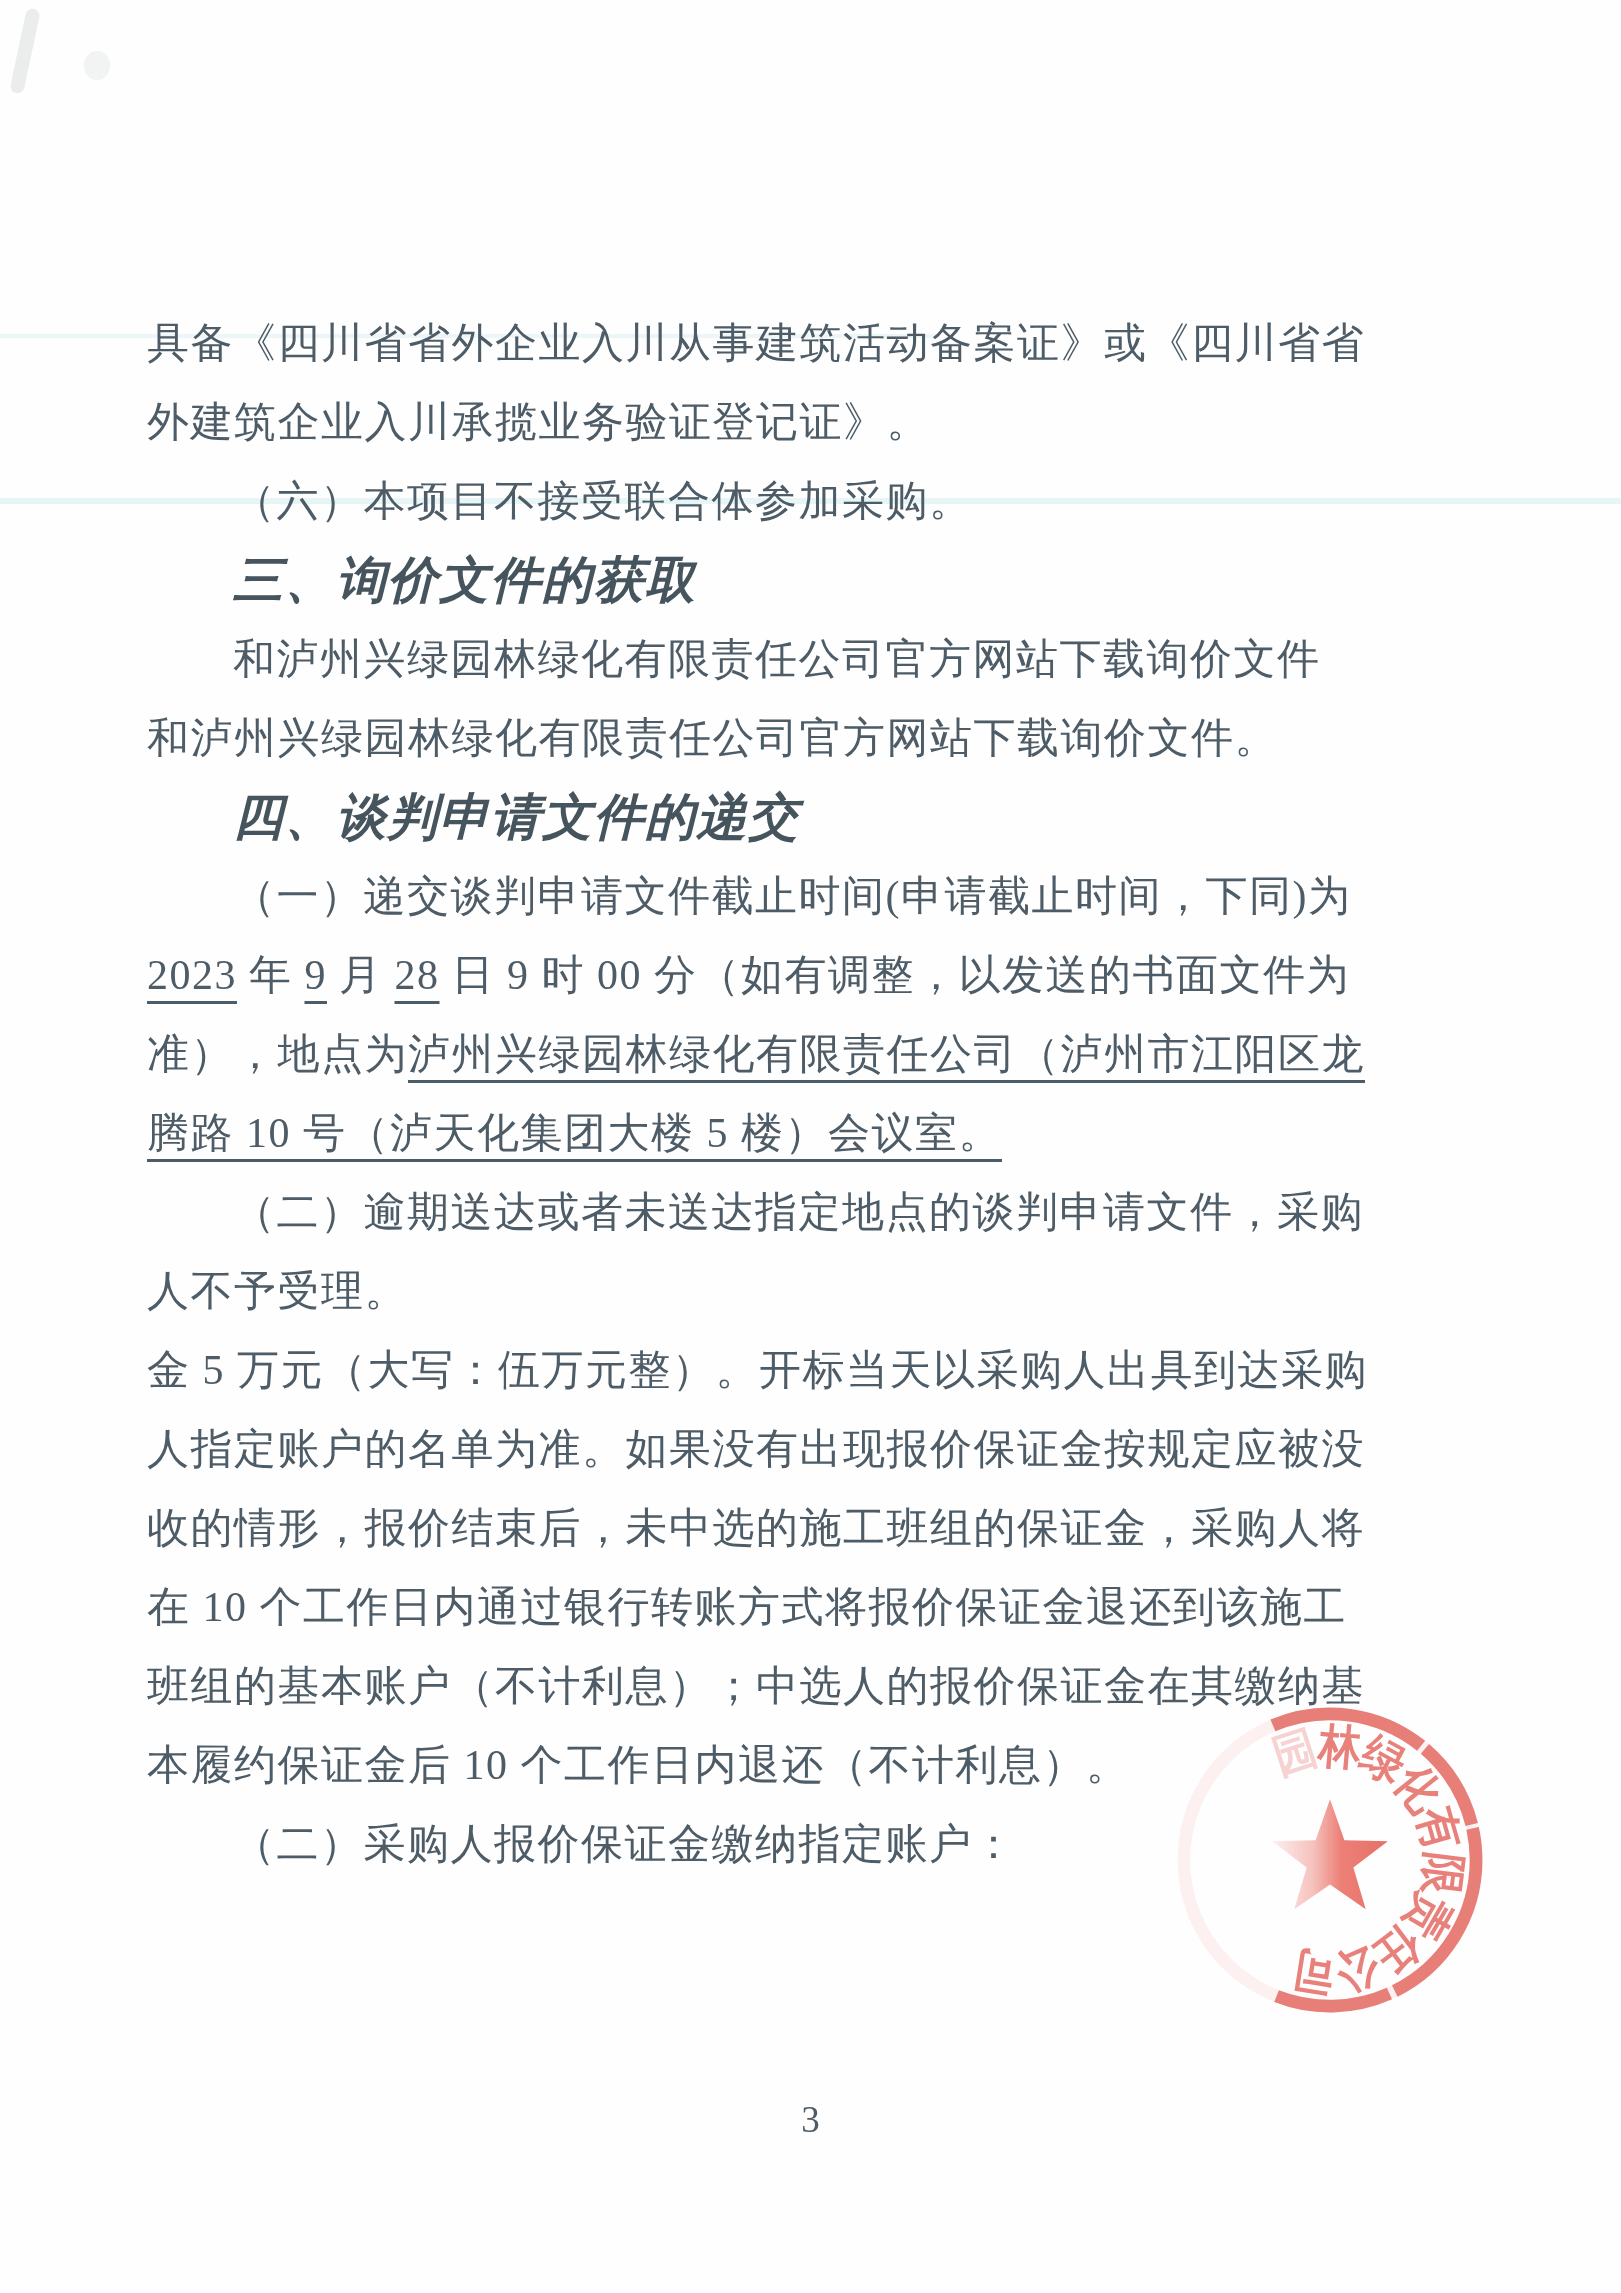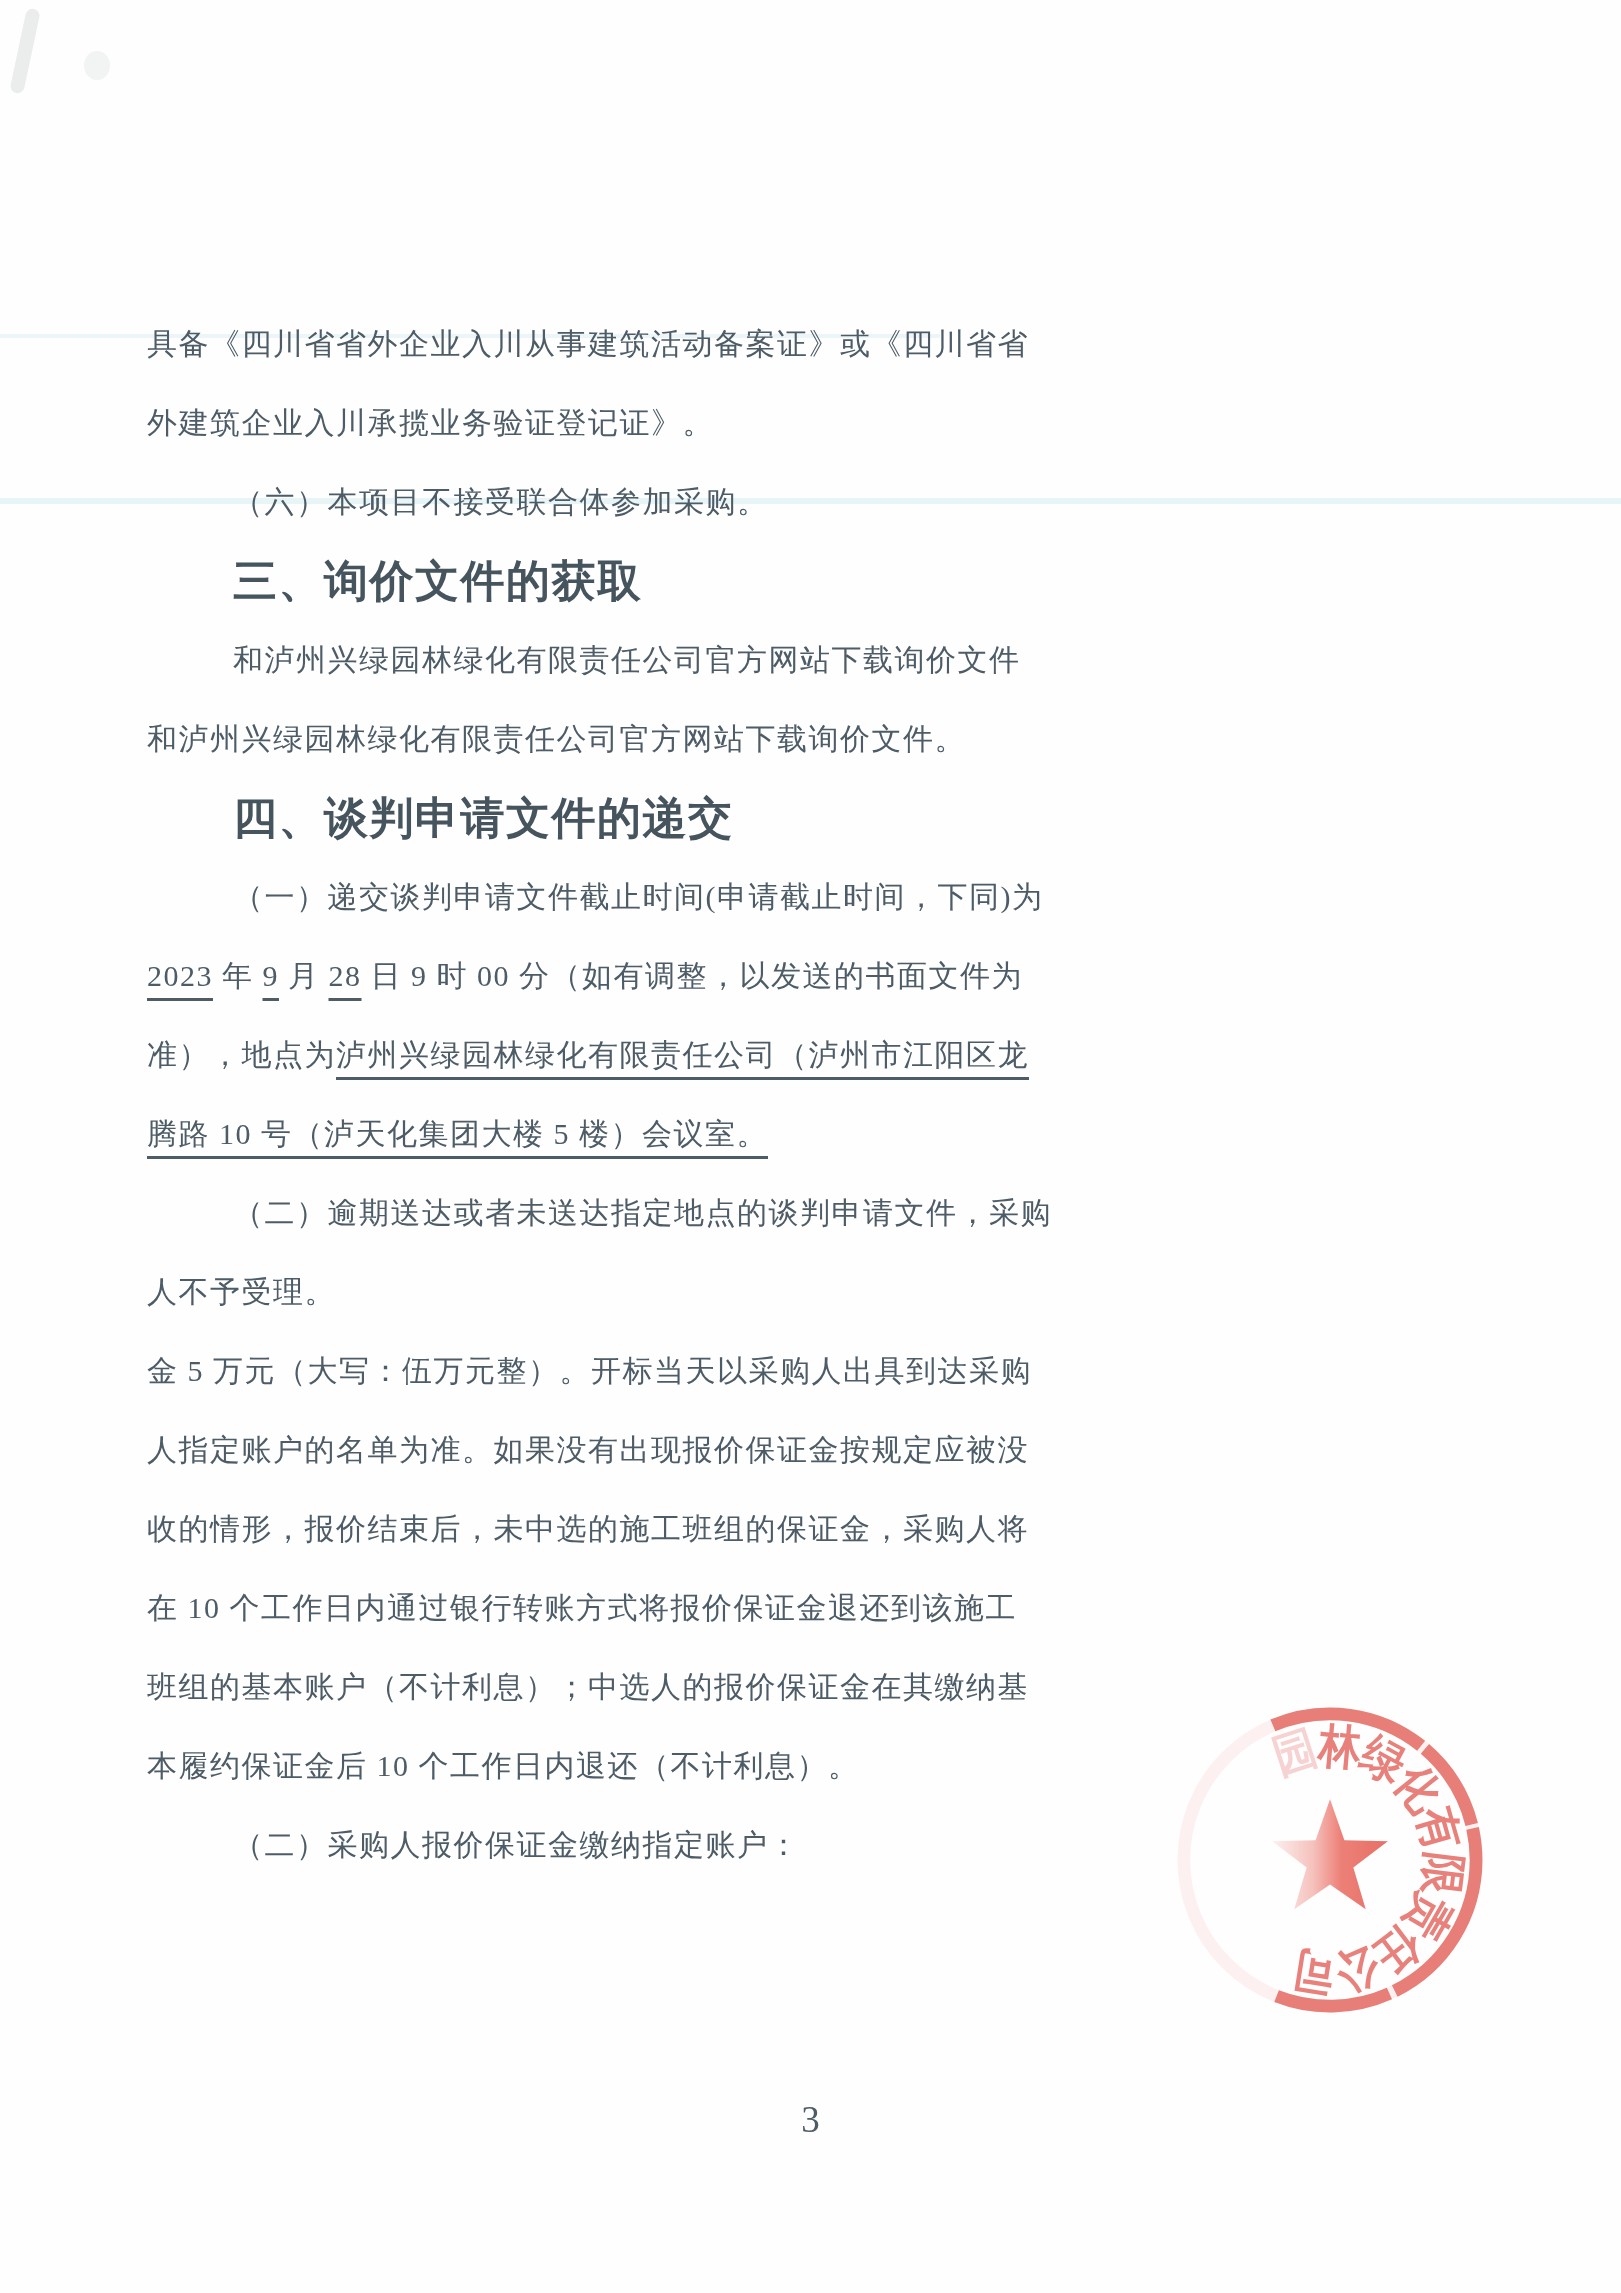--- a/index.html
+++ b/index.html
@@ -14,30 +14,31 @@
     position:absolute;inset:0;
     background:#fefefe;
   }
   .doc-body{
     position:absolute;
     left:147px;right:145px;top:304px;
     color:var(--text-color,#4d5c66);
   }
   .line{
     height:79px;line-height:79px;
-    font-size:30px;
+    font-size:42px;
     letter-spacing:1.5px;
     white-space:nowrap;
   }
   .line.indent{text-indent:86px;}
   .line.heading{
     font-family:"Liberation Sans","DejaVu Sans",sans-serif;
     font-weight:700;
-    font-size:44px;
+    font-size:50px;
     color:var(--heading-color,#47555f);
+    font-style:italic;
   }
   .u{
     text-decoration:underline;
     text-decoration-thickness:2.9px;
     text-underline-offset:11.8px;
     text-decoration-color:var(--text-color,#4d5c66);
   }
   .page-number{
     position:absolute;
     left:0;right:0;top:2098px;

